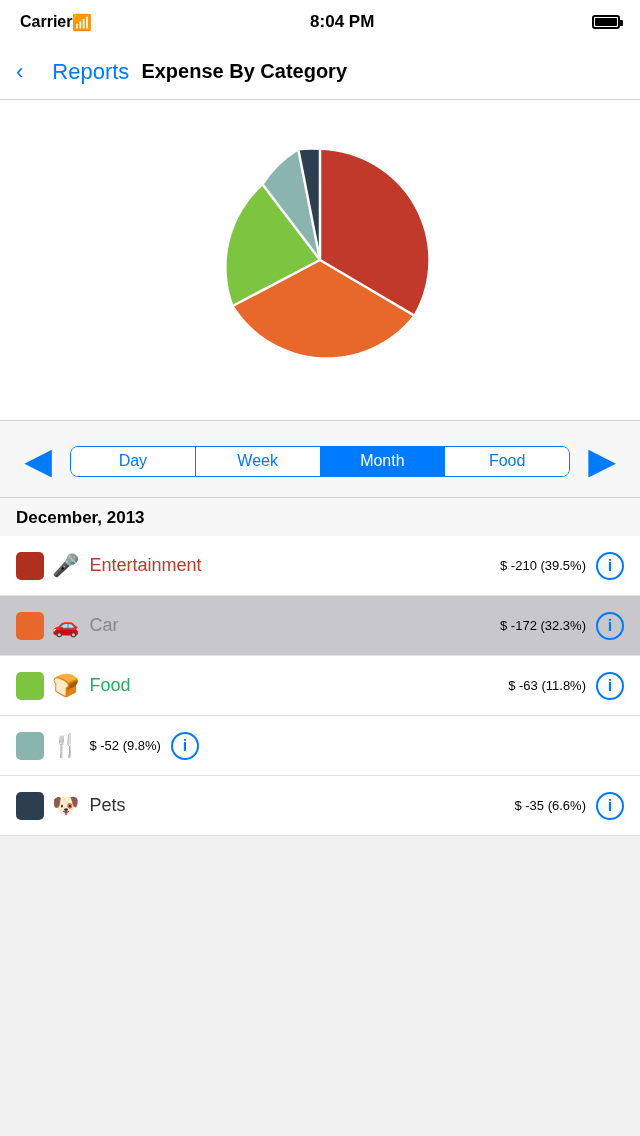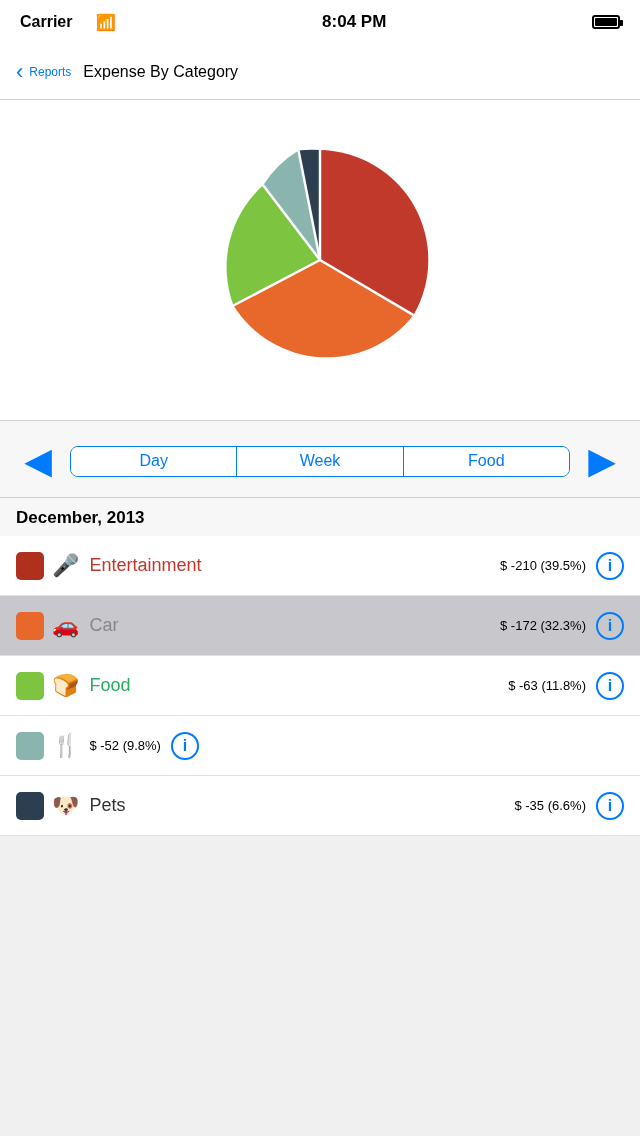--- a/index.html
+++ b/index.html
@@ -16,21 +16,21 @@
     .status-bar {
       height: 44px;
       background: #fff;
       display: flex;
       align-items: center;
       justify-content: space-between;
       padding: 0 20px;
       font-size: 16px;
       font-weight: 600;
     }
-    .status-left { display: flex; align-items: center; gap: 24px; }
+    .status-left { display: flex; align-items: center; gap: 0; }
     .status-center { font-size: 17px; font-weight: 600; }
     .status-right { display: flex; align-items: center; gap: 6px; }
     .battery {
       width: 28px; height: 14px;
       border: 2px solid #000;
       border-radius: 3px;
       position: relative;
       display: inline-block;
     }
     .battery::after {
@@ -65,26 +65,27 @@
       font-size: 18px;
       cursor: pointer;
       gap: 4px;
     }
     .nav-back-chevron {
       font-size: 22px;
       color: #007AFF;
       margin-right: 2px;
     }
     .nav-back-label {
-      font-size: 12px;
-      color: #007AFF;
+      font-size: 22px;
+      color: #007AFF;
+      margin-left: 23px;
     }
     .nav-title {
-      font-size: 16px;
-      font-weight: 400;
+      font-size: 20px;
+      font-weight: 700;
       color: #000;
       margin-left: 12px;
     }
 
     
     .chart-area {
       background: #fff;
       display: flex;
       align-items: center;
       justify-content: center;
@@ -259,20 +260,21 @@
   </div>
 </div>
 
 <div class="controls-area">
   <div class="arrow-btn">
     <span class="arrow-left">◀</span>
   </div>
   <div class="segment-control">
     <div class="seg-btn">Day</div>
     <div class="seg-btn">Week</div>
+    <div class="seg-btn active">Month</div>
     <div class="seg-btn">Food</div>
   </div>
   <div class="arrow-btn">
     <span class="arrow-right">▶</span>
   </div>
 </div>
 
 <div class="date-header">
   <span class="date-label">December, 2013</span>
 </div>

